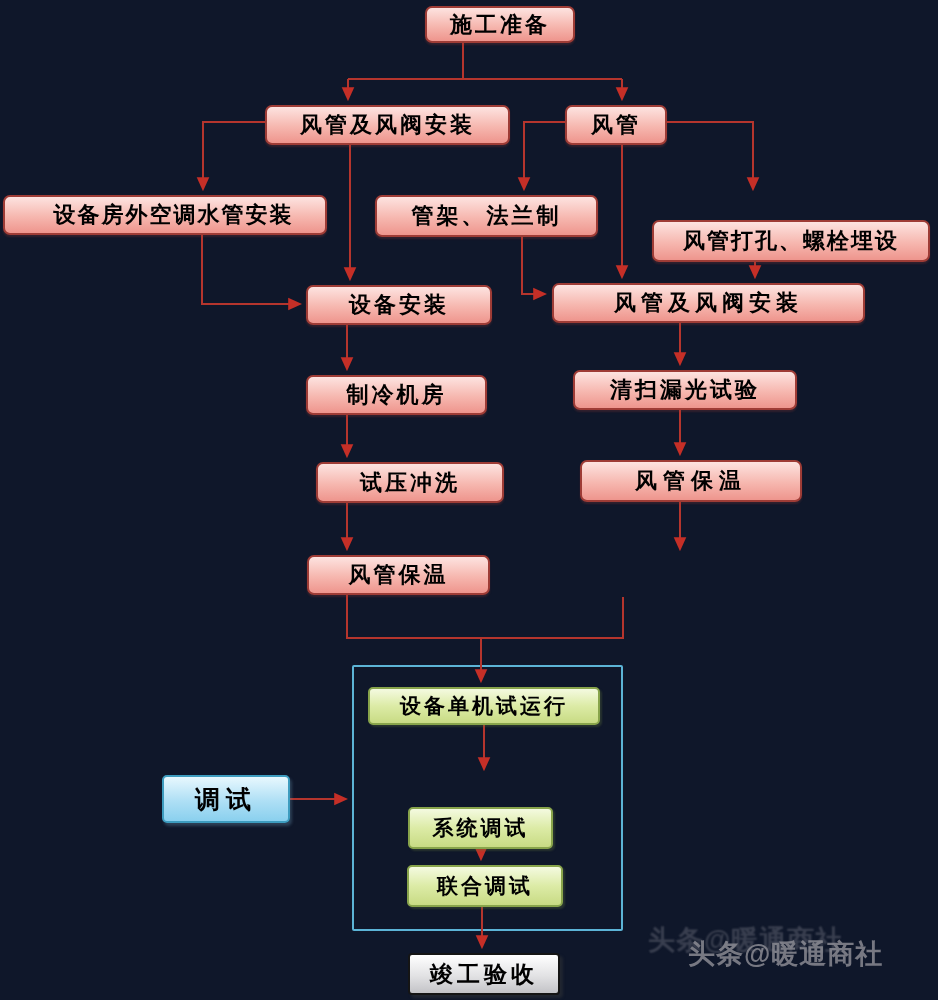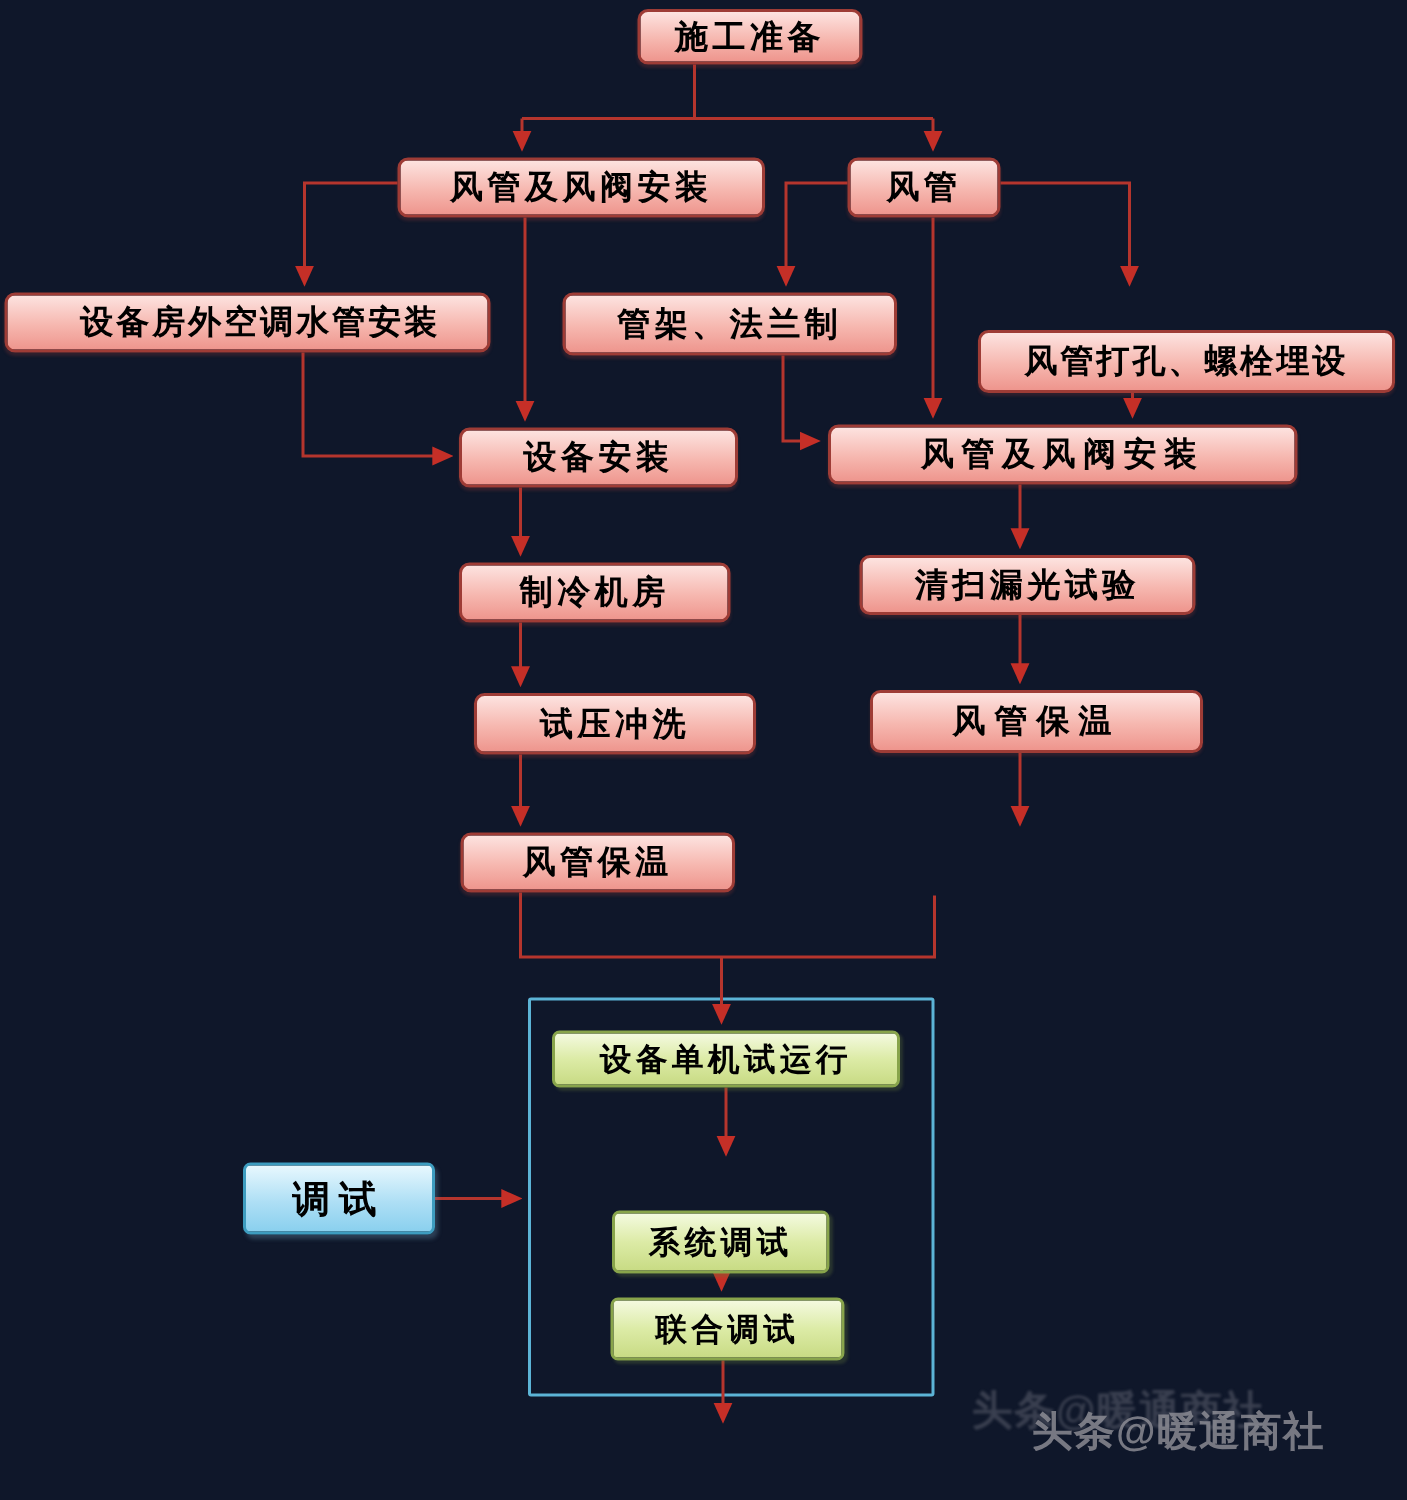--- a/index.html
+++ b/index.html
@@ -126,16 +126,17 @@
   <div class="node pink n-pressure-flush">试压冲洗</div>
   <div class="node pink n-duct-insulation">风管保温</div>
   <div class="node pink n-pipe-insulation">风管保温</div>
 
   <div class="node green n-single-test">设备单机试运行</div>
   <div class="node green n-system-debug">系统调试</div>
   <div class="node green n-joint-debug">联合调试</div>
 
   <div class="node blue n-debug">调试</div>
 
+  <div class="node black n-completion">竣工验收</div>
 
   <div class="watermark">头条@暖通商社</div>
 
 </div>
 
 </body></html>

